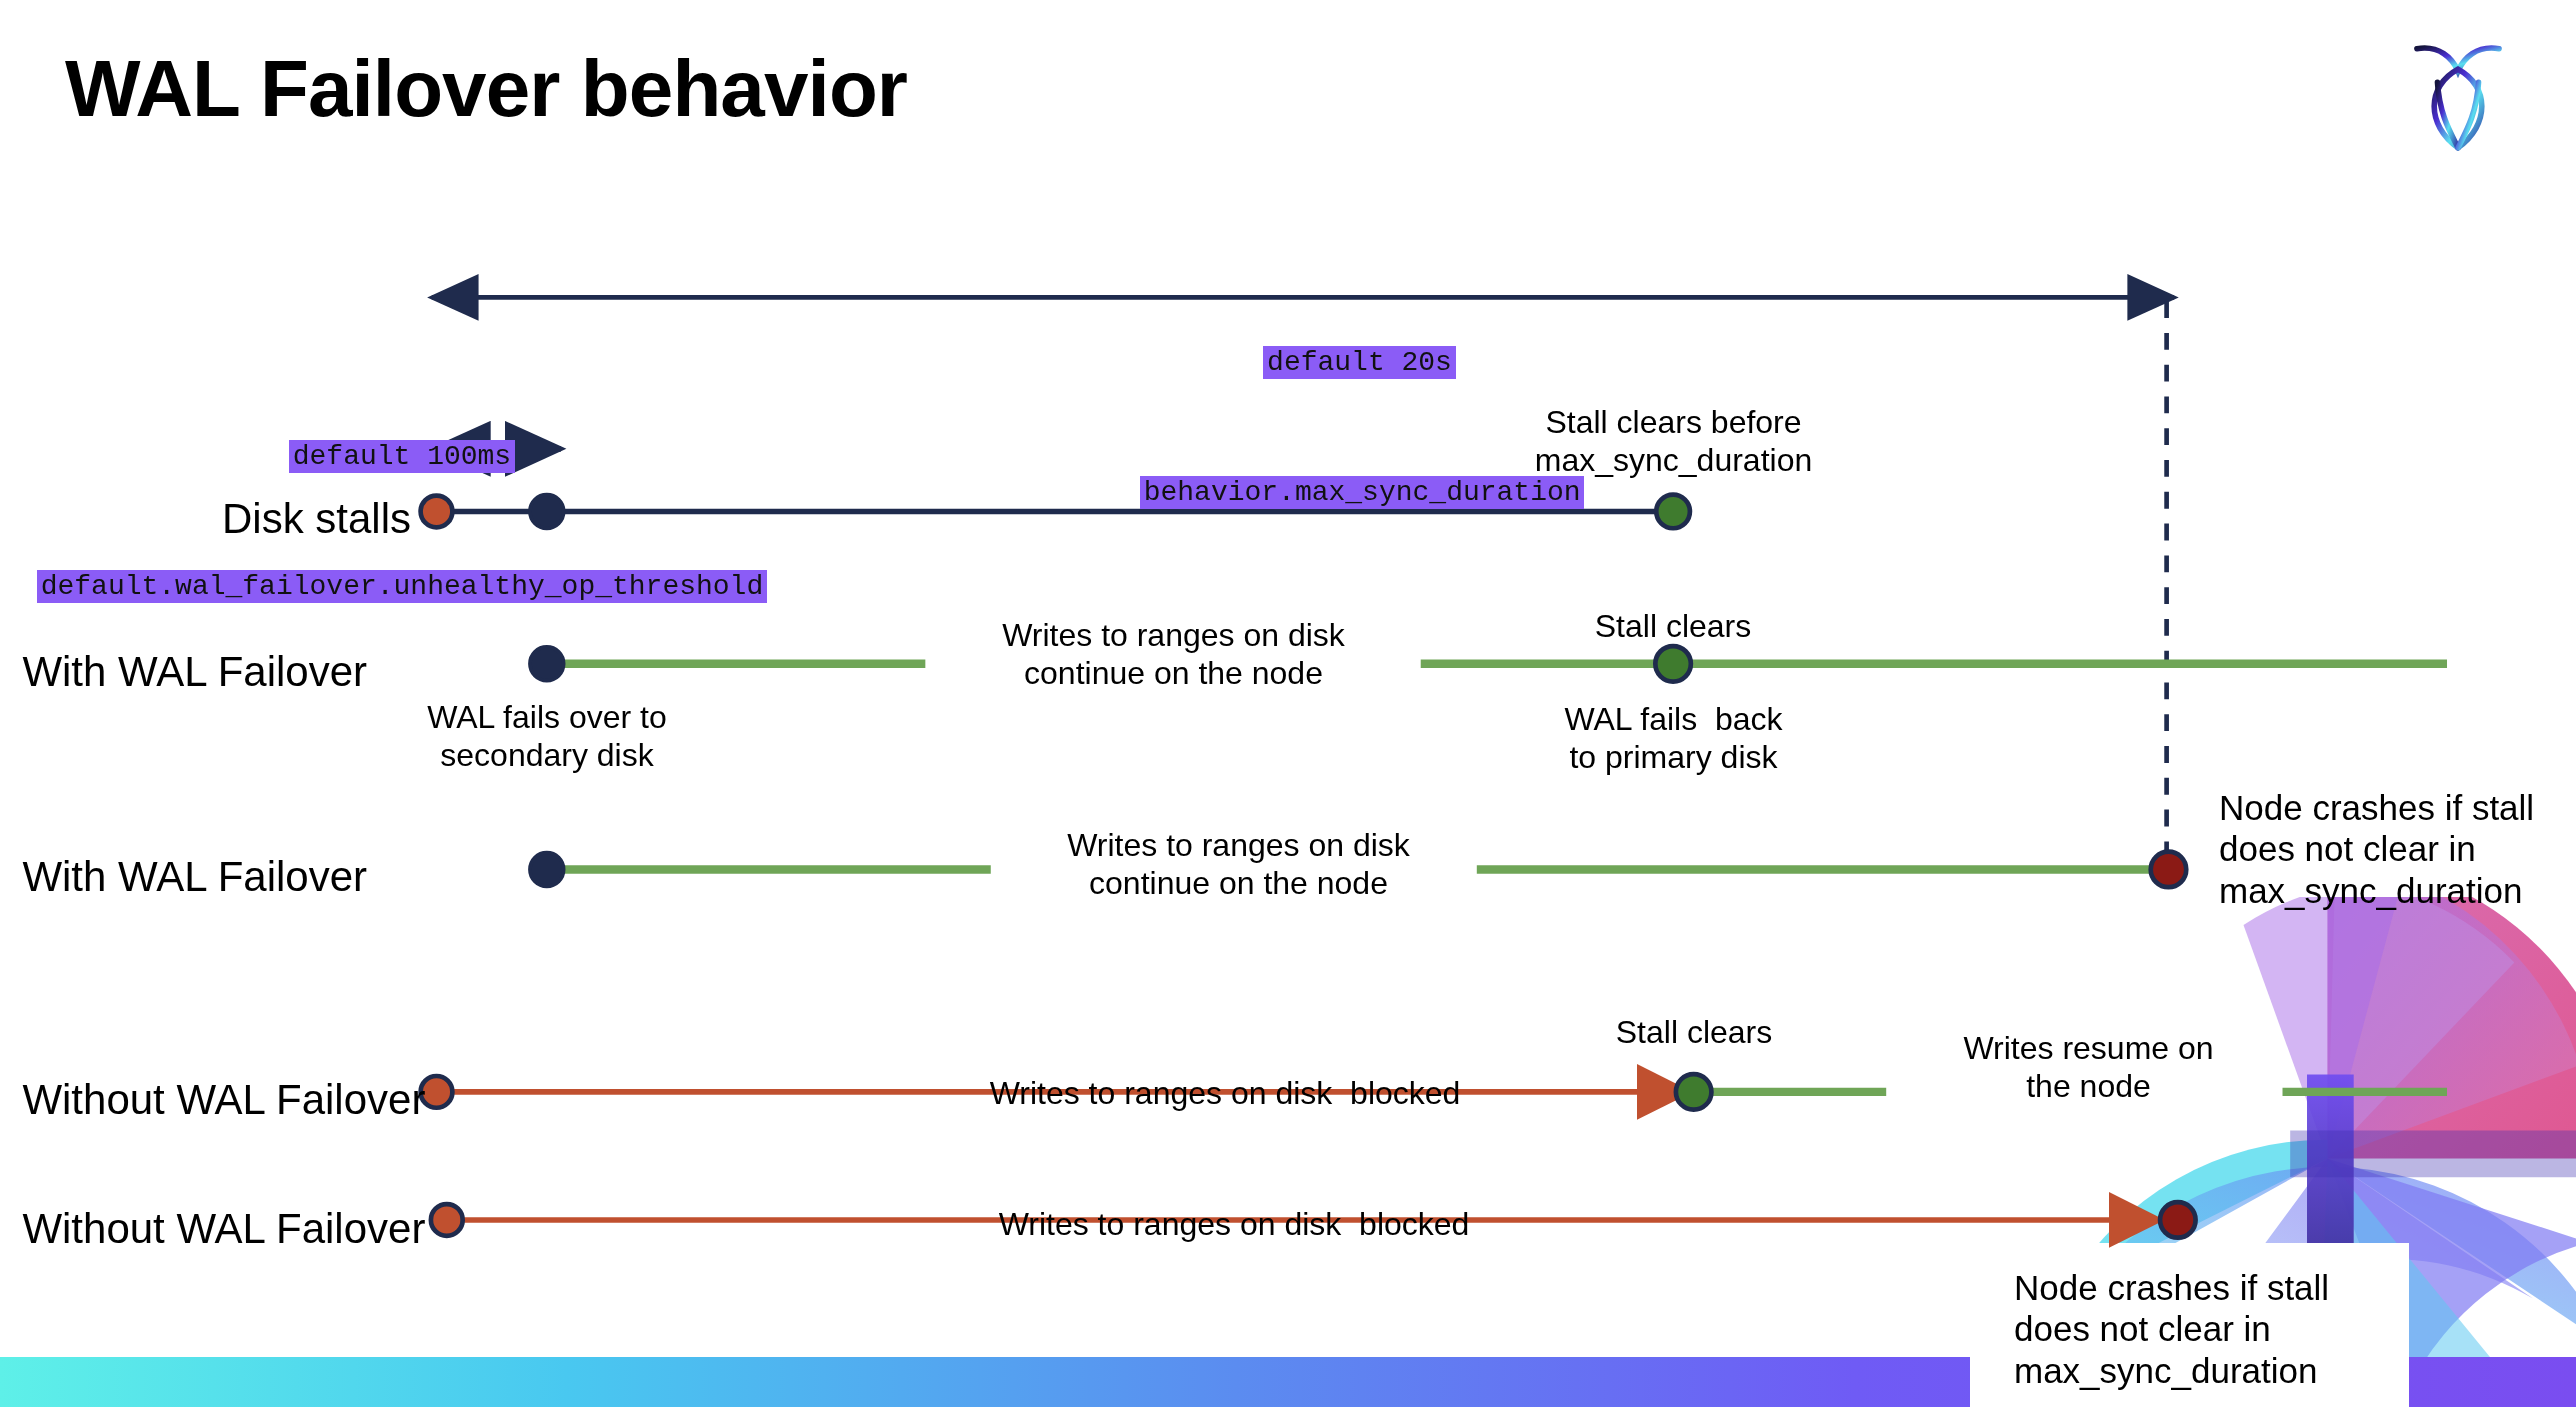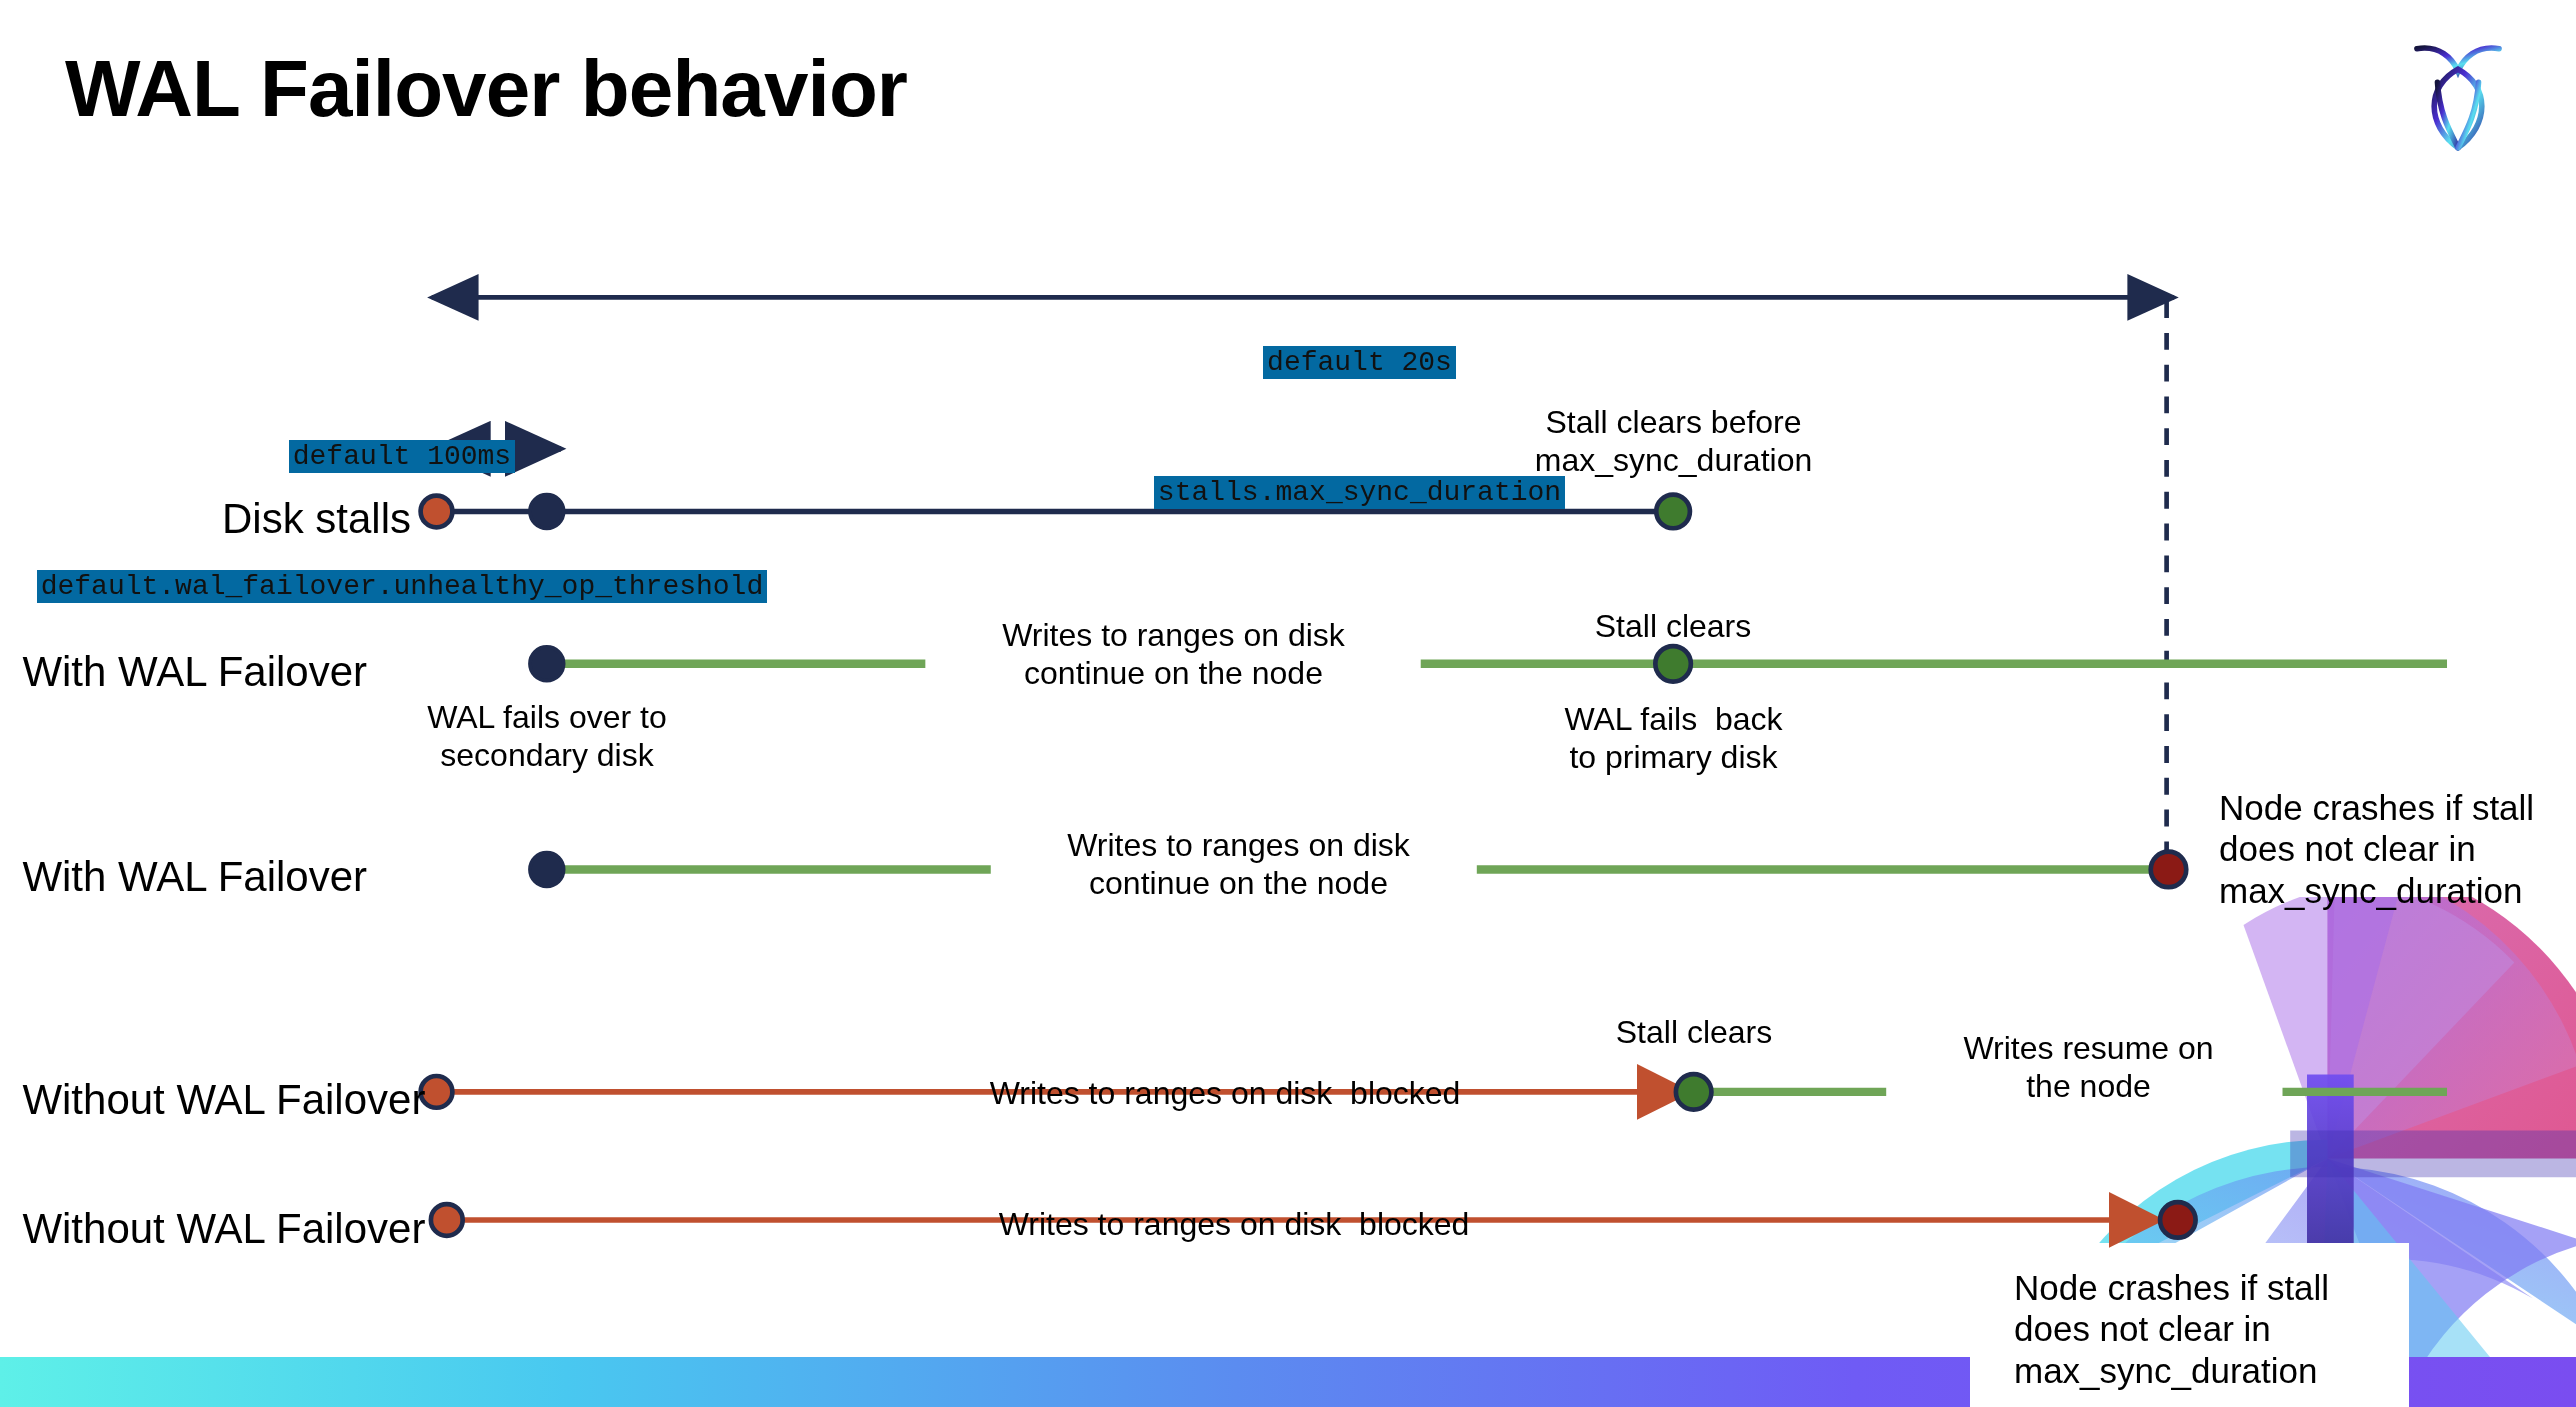--- a/index.html
+++ b/index.html
@@ -33,21 +33,21 @@
 
   
   .tx{position:absolute;color:#000000;line-height:1.18;white-space:pre;}
   .row-label{font-size:42px;}
   .ann{font-size:32px;text-align:center;}
   .ann-l{font-size:35px;text-align:left;}
   .mono{
     font-family:"Liberation Mono", monospace;
     font-size:28px;color:#111111;line-height:1.55;
   }
-  .mono span{background:#0369a1;padding:0.9px 3.7px;}
+  .mono span{background:#8b5cf6;padding:0.9px 3.7px;}
   .whitebox{position:absolute;background:#ffffff;}
 </style>
 </head>
 <body>
 
 <div id="slide">
 
   <svg class="deco" viewBox="0 0 606 500" aria-hidden="true">
     <defs>
       <linearGradient id="gpink" x1="0" y1="0" x2="1" y2="1">
@@ -156,21 +156,21 @@
     <circle cx="467" cy="1168" r="17" fill="#c0502f" stroke="#1f2b4d" stroke-width="5"></circle>
     <circle cx="1812" cy="1168" r="19" fill="#3f7b2e" stroke="#1f2b4d" stroke-width="5"></circle>
 
     <line x1="478" y1="1305" x2="2310" y2="1305" stroke="#c0502f" stroke-width="6" marker-end="url(#red-r)"></line>
     <circle cx="478" cy="1305" r="17" fill="#c0502f" stroke="#1f2b4d" stroke-width="5"></circle>
     <circle cx="2330" cy="1305" r="19" fill="#8b1a15" stroke="#1f2b4d" stroke-width="5"></circle>
   </svg>
 
   <div class="tx mono" style="left:1140px;top:254px;text-align:center;width:439px;">
     <div><span>default 20s</span></div>
-    <div><span>stalls.max_sync_duration</span></div>
+    <div><span>behavior.max_sync_duration</span></div>
   </div>
 
   <div class="tx mono" style="left:37px;top:348px;text-align:center;">
     <div><span>default 100ms</span></div>
     <div><span>default.wal_failover.unhealthy_op_threshold</span></div>
   </div>
 
   <div class="tx row-label" style="left:222px;top:494px;text-align:right;width:187px;">Disk stalls</div>
 
   <div class="tx row-label" style="left:22.4px;top:647px;">With WAL Failover</div>

